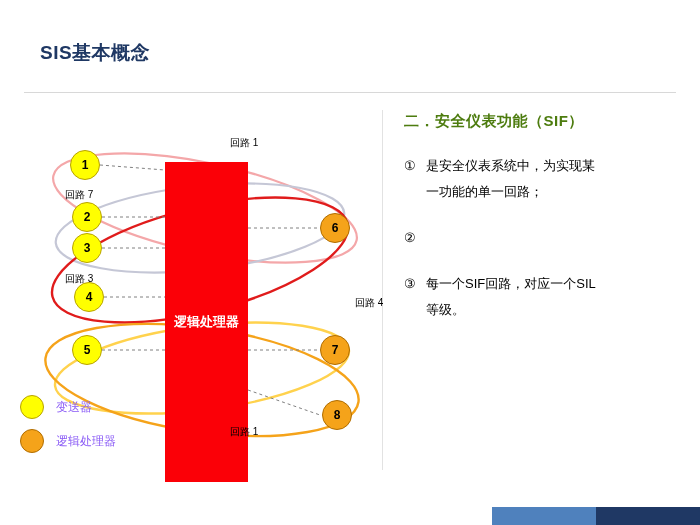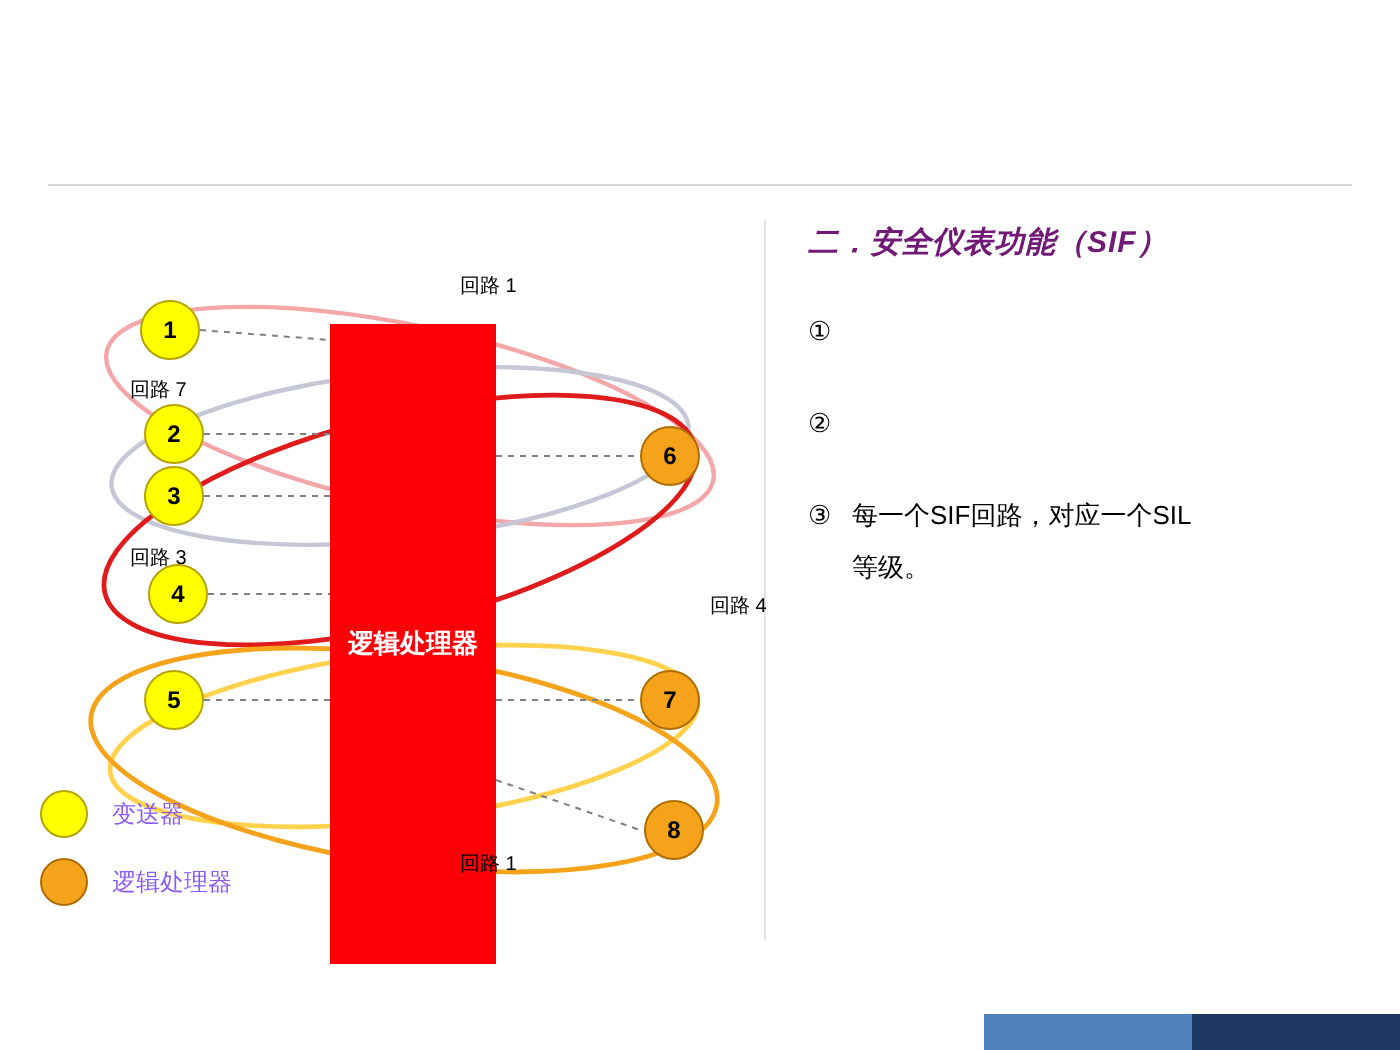--- a/index.html
+++ b/index.html
@@ -124,24 +124,23 @@
   
   .panel {
     position: absolute;
     left: 404px;
     top: 112px;
     width: 276px;
   }
   .panel-heading {
     font-size: 15px;
     font-weight: bold;
-    color: #701a75;
+    color: #4d7c0f;
     margin-bottom: 22px;
     letter-spacing: 0.5px;
-    font-style: italic;
   }
   .panel-item {
     display: flex;
     align-items: flex-start;
     margin-bottom: 20px;
   }
   .panel-marker {
     font-size: 13px;
     color: #000000;
     width: 22px;
@@ -177,20 +176,21 @@
     width: 104px;
     height: 18px;
     background: #1f3864;
   }
 </style>
 </head>
 <body>
 
 <div class="slide">
 
+  <div class="title">SIS基本概念</div>
   <div class="title-rule"></div>
   <div class="mid-rule"></div>
 
   <div class="diagram">
 
     <svg width="382" height="375" viewBox="0 0 382 375">
 
       <ellipse cx="205" cy="108" rx="155" ry="45" transform="rotate(12 205 108)" fill="none" stroke="#f4a7a9" stroke-width="2.2"></ellipse>
 
       <ellipse cx="200" cy="128" rx="145" ry="42" transform="rotate(-6 200 128)" fill="none" stroke="#c5c7d6" stroke-width="2.2"></ellipse>
@@ -240,20 +240,24 @@
       <span class="legend-swatch orange"></span>
       <span class="legend-text">逻辑处理器</span>
     </div>
   </div>
 
   <div class="panel">
     <div class="panel-heading">二．安全仪表功能（SIF）</div>
 
     <div class="panel-item">
       <span class="panel-marker">①</span>
+      <span class="panel-text">
+        <span>是安全仪表系统中，为实现某</span><br>
+        <span>一功能的单一回路；</span>
+      </span>
     </div>
 
     <div class="panel-item">
       <span class="panel-marker">②</span>
     </div>
 
     <div class="panel-item">
       <span class="panel-marker">③</span>
       <span class="panel-text">
         <span>每一个SIF回路，对应一个SIL</span><br>

